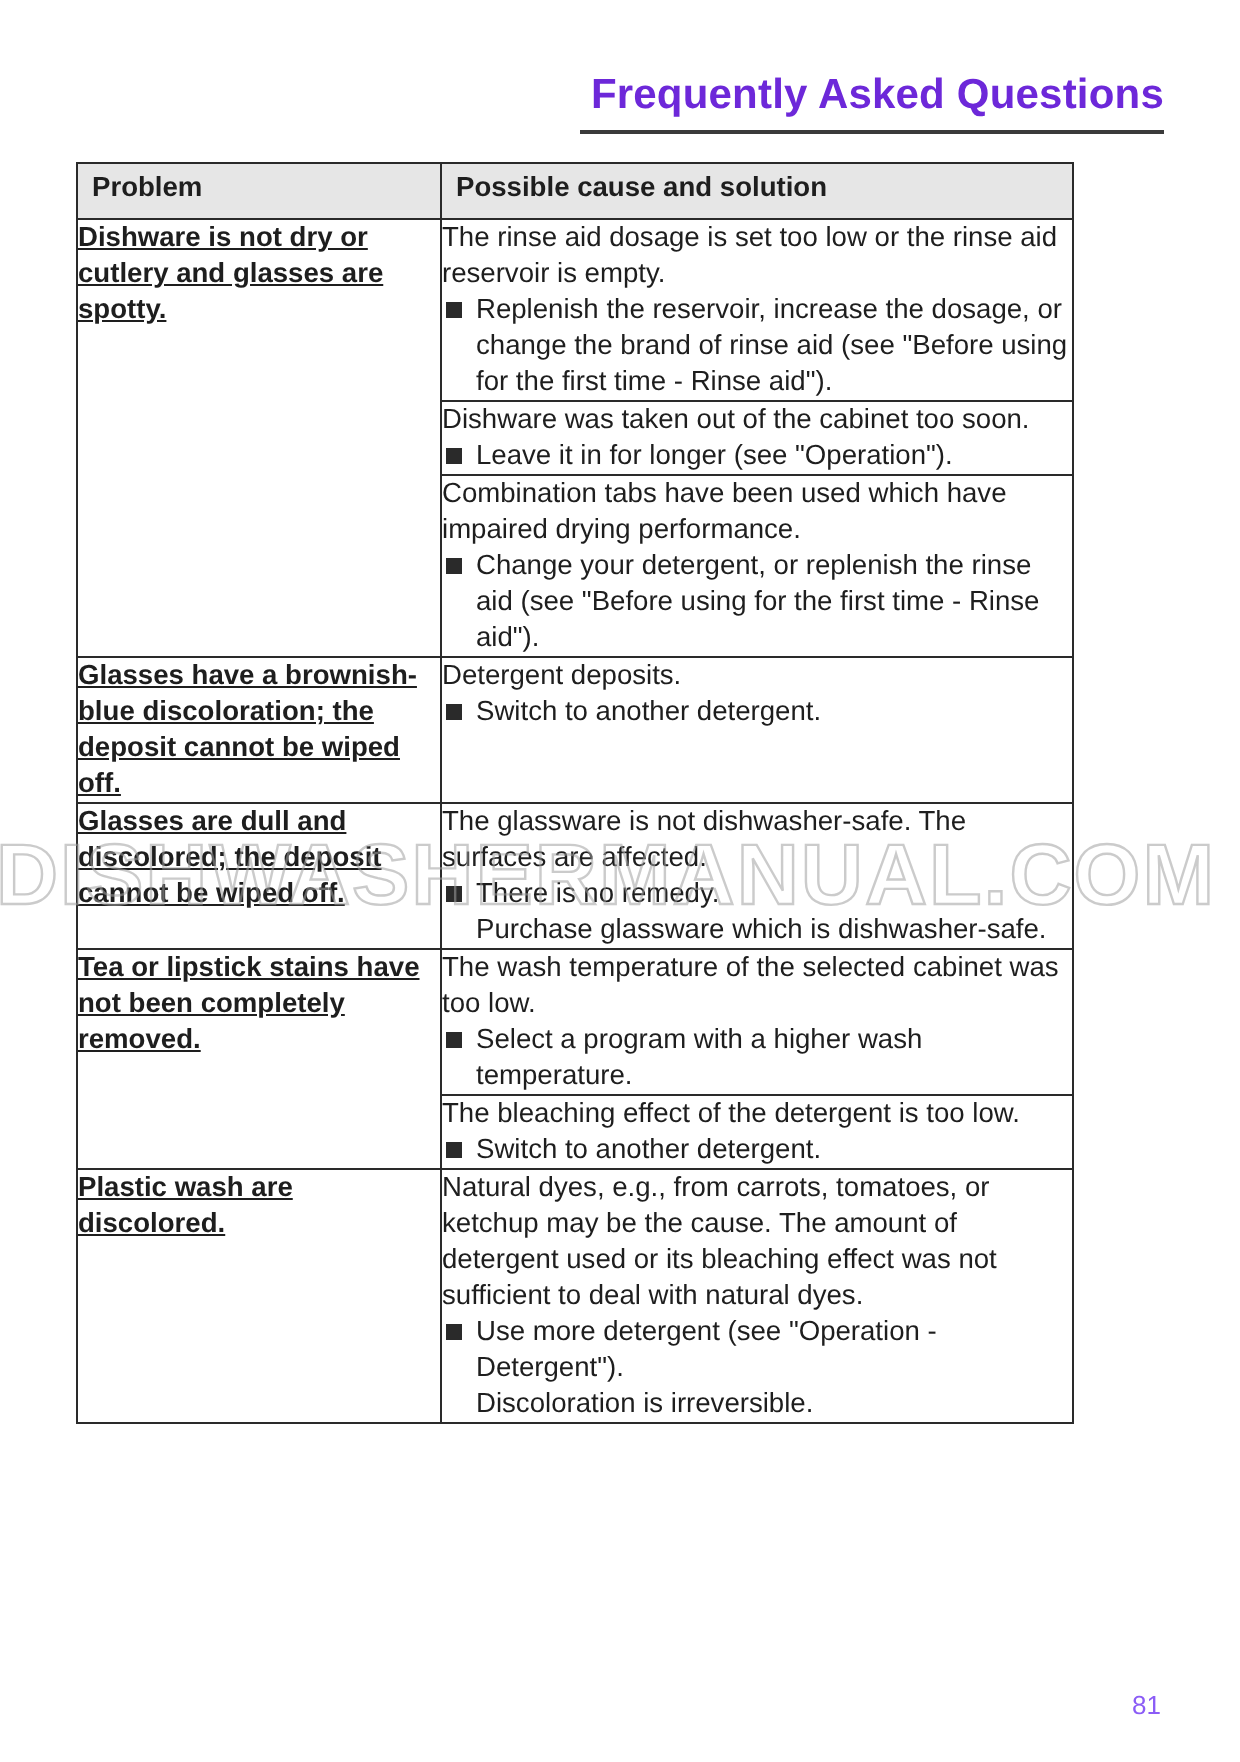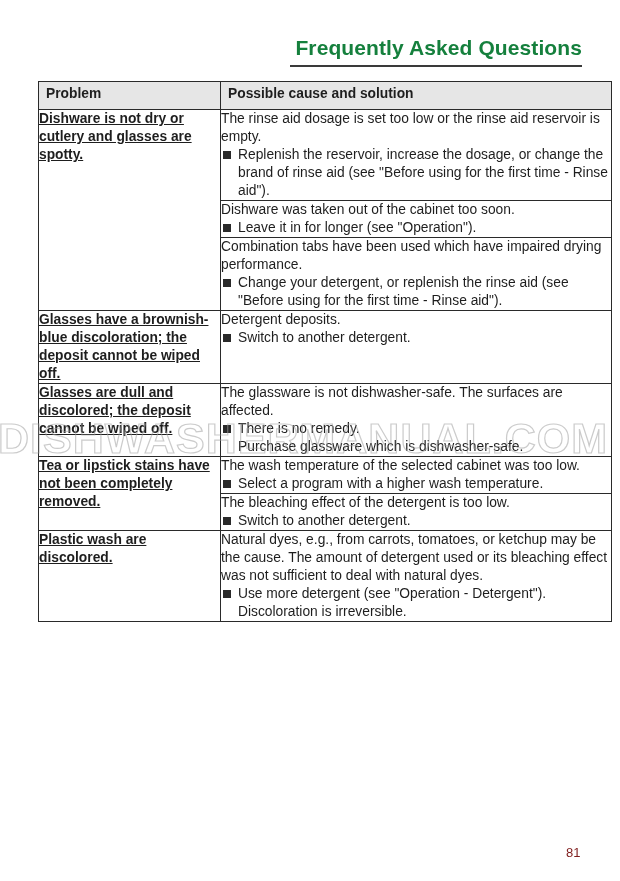--- a/index.html
+++ b/index.html
@@ -1,32 +1,32 @@
 <!DOCTYPE html>
 <html><head>
 <meta charset="utf-8">
 <style>
   html, body { margin:0; padding:0; background:#ffffff; }
   body { width:620px; height:881px; position:relative; overflow:hidden;
          font-family:"Liberation Sans", sans-serif; color:#1e1e1e; }
   .title { position:absolute; right:38px; top:36px; font-size:21px; font-weight:bold;
-           color:#15803d; letter-spacing:0.1px; }
+           color:#6d28d9; letter-spacing:0.1px; }
   .title-rule { position:absolute; left:290px; right:38px; top:65px; height:2px; background:#3a3a3a; }
-  table.faq { position:absolute; left:38px; top:81px; width:574px; border-collapse:collapse;
+  table.faq { position:absolute; left:38px; top:81px; width:499px; border-collapse:collapse;
               font-size:13.8px; line-height:18px; }
   table.faq td, table.faq th { border:1.4px solid #2a2a2a; vertical-align:top; padding:0; }
   table.faq th { background:#e6e6e6; text-align:left; font-weight:bold; height:24px;
                  padding:3px 6px 0 7px; }
   .col-prob { width:168px; }
   td.prob { font-weight:bold; padding:4px 6px 4px 4px;text-decoration:underline; }
   td.cause { padding:4px 6px 6px 4px; }
   .bul { position:relative; padding-left:17px; }
   .bul .sq { position:absolute; left:2px; top:5px; width:8px; height:8px; background:#2a2a2a; }
   .plain-cont { padding-left:17px; }
-  .pagenum { position:absolute; left:566px; top:845px; font-size:13px; color:#7f1d1d; }
+  .pagenum { position:absolute; left:566px; top:845px; font-size:13px; color:#8b5cf6; }
   .watermark { position:absolute; left:-2px; top:414px; width:640px; font-size:43px;
                font-weight:bold; letter-spacing:1px; color:rgba(255,255,255,0.0);
                -webkit-text-stroke:1.2px rgba(160,160,160,0.55); pointer-events:none;
                white-space:nowrap; }
 </style>
 </head>
 <body>
 
 <div class="title">Frequently Asked Questions</div>
 <div class="title-rule"></div>

